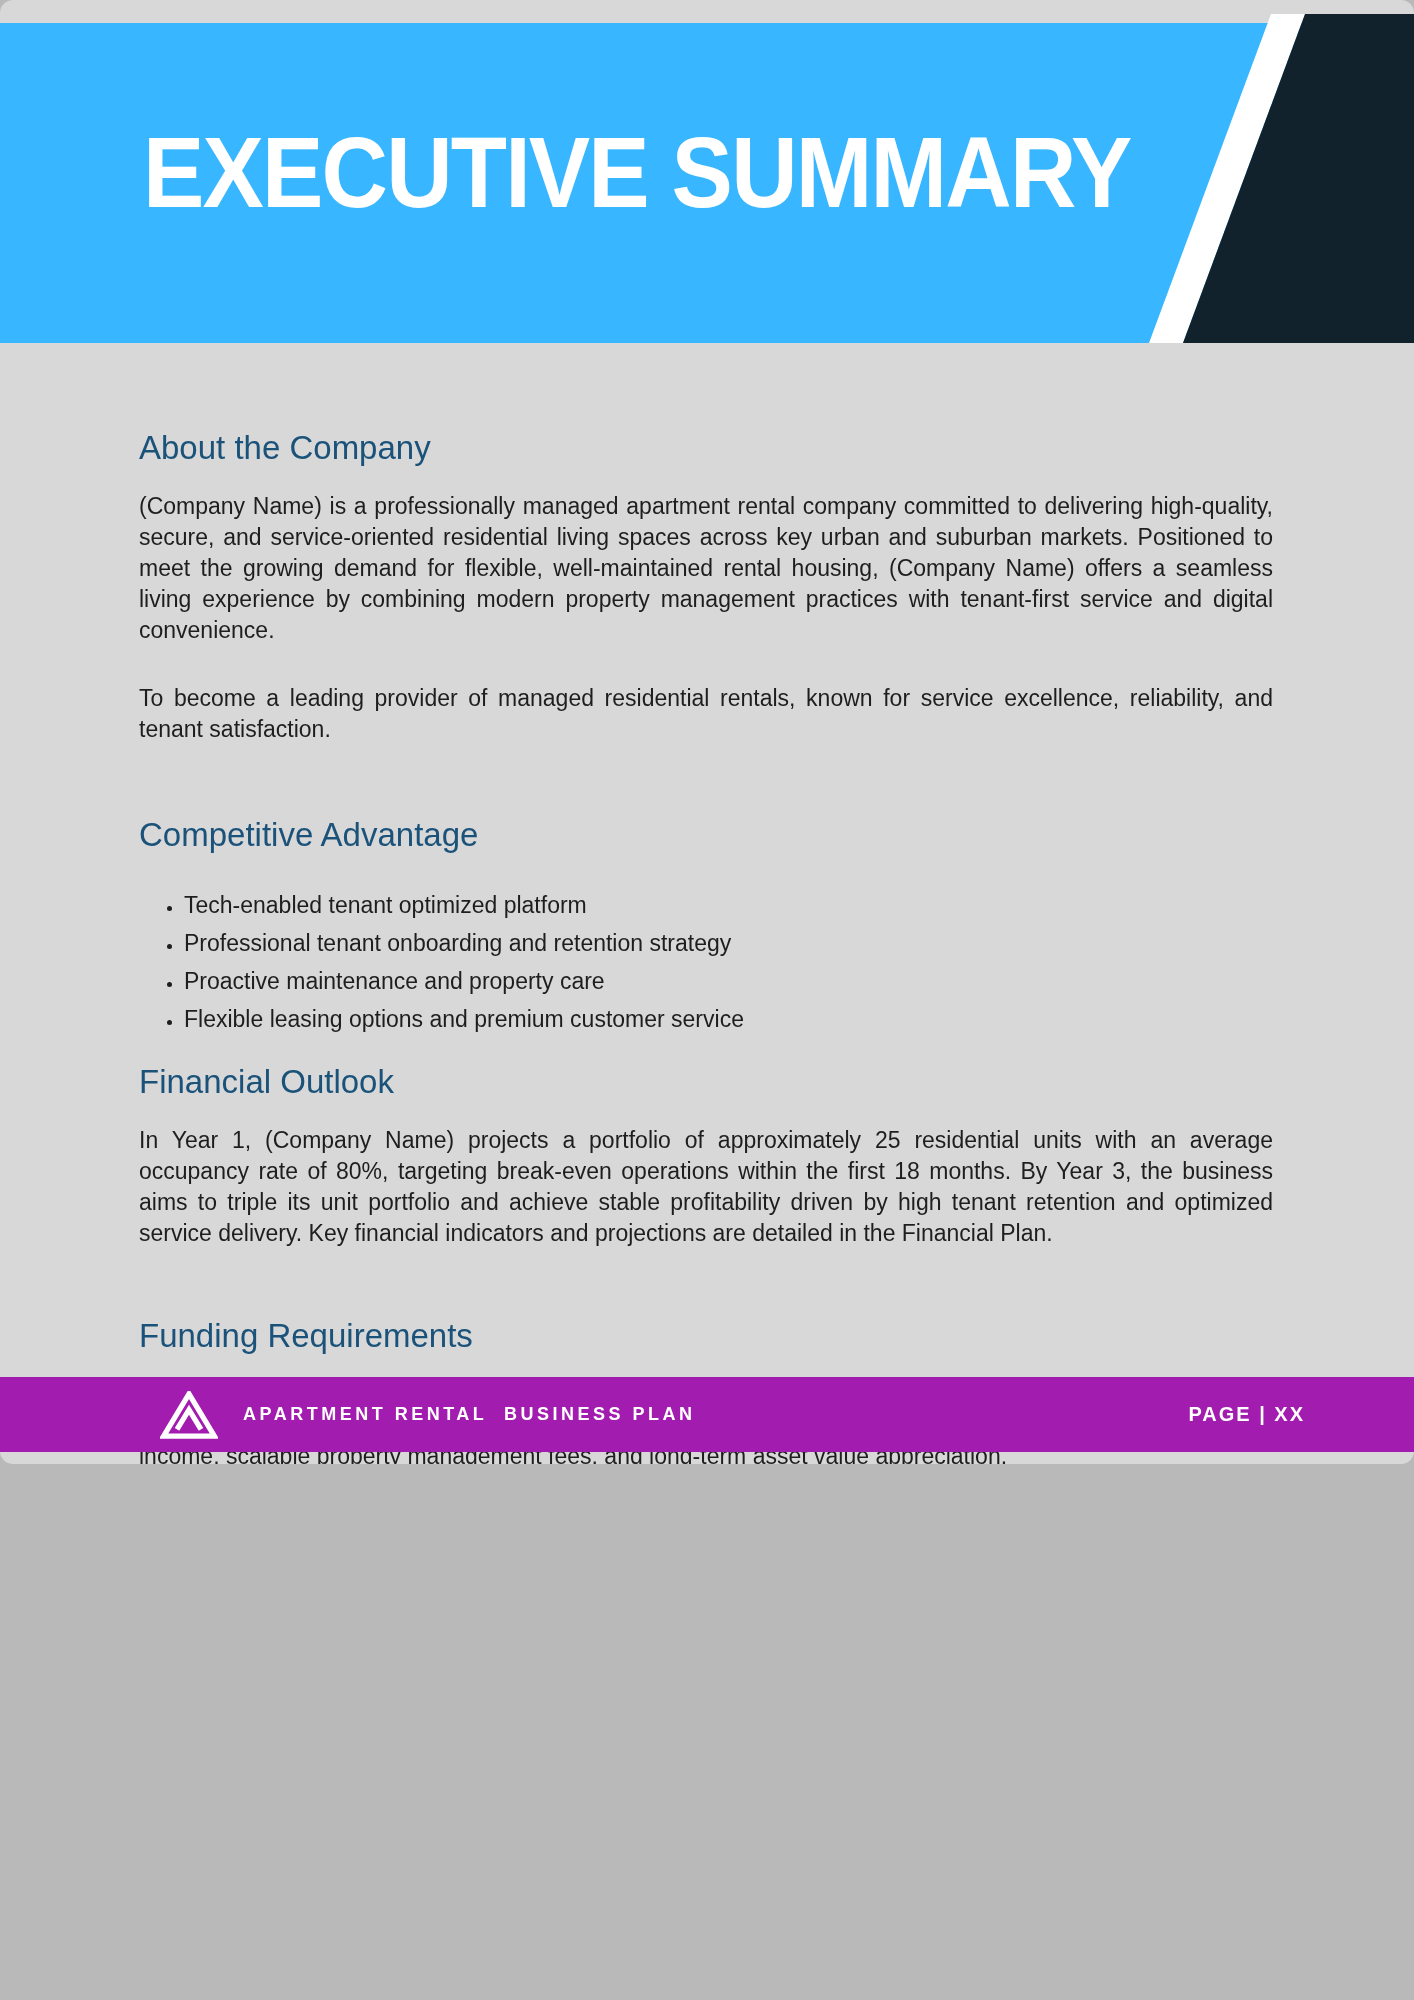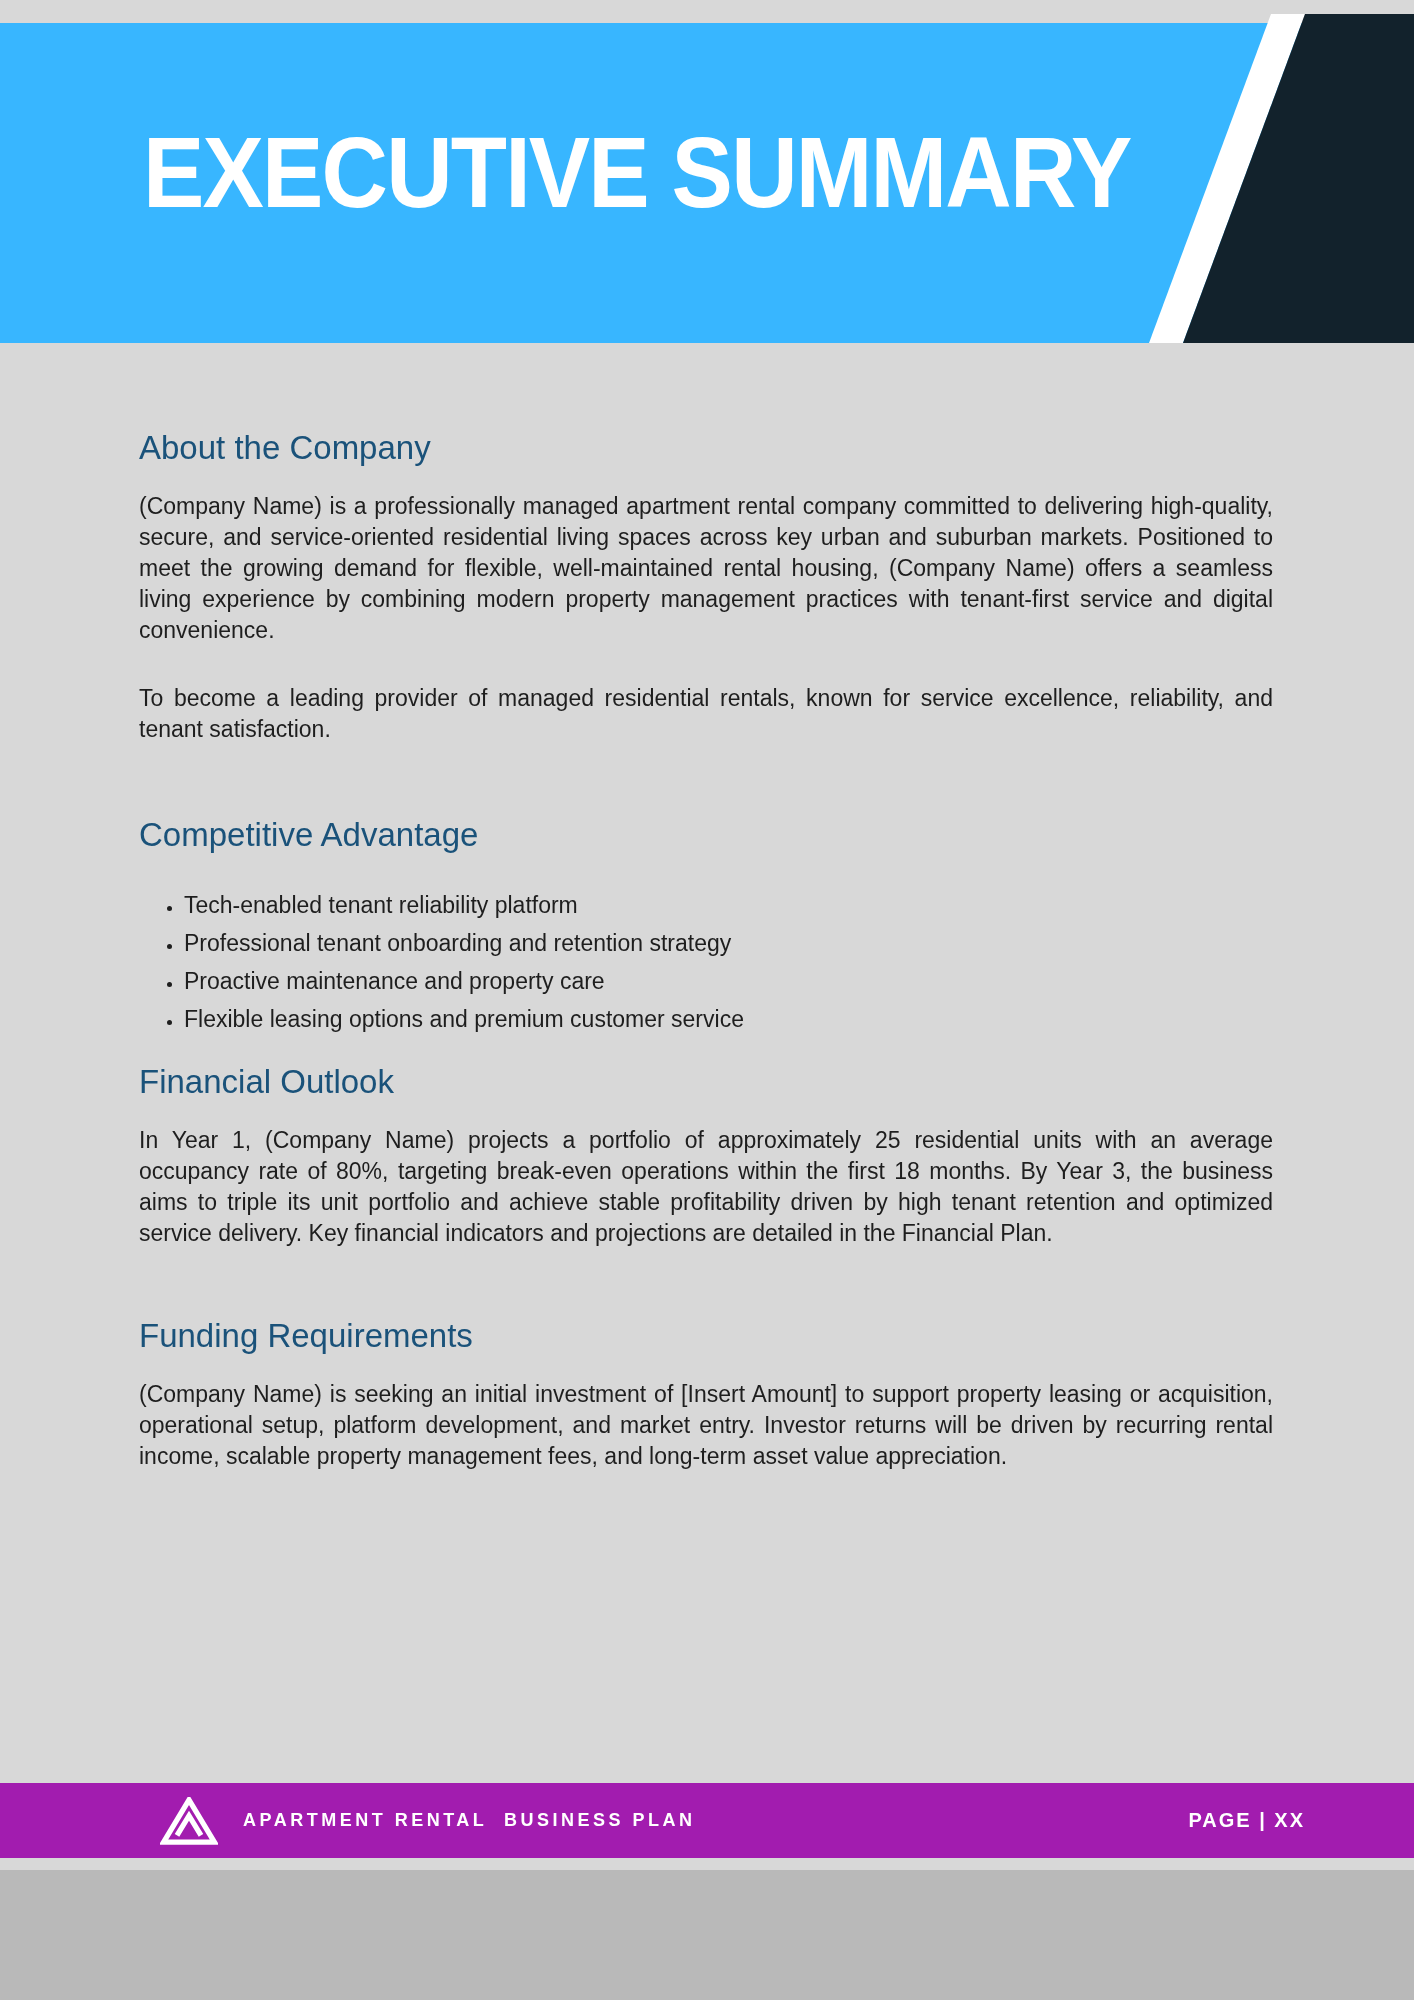--- a/index.html
+++ b/index.html
@@ -1,24 +1,25 @@
 <!DOCTYPE html>
 <html><head>
 <meta charset="utf-8">
 <style>
   * { margin: 0; padding: 0; box-sizing: border-box; }
   html, body { background: #b9b9b9; }
   .page {
     position: relative;
     width: 1414px;
-    height: 1870px;
+    height: 1464px;
     background: #d8d8d8;
     overflow: hidden;
     font-family: "Liberation Sans", sans-serif;
     margin: 0 auto;
+    border-radius: 13px;
   }
 
   
   .banner {
     position: relative;
     width: 1414px;
     height: 343px;
   }
   .banner svg.shapes {
     position: absolute;
@@ -137,21 +138,21 @@
     </section>
 
     <section class="sec-2">
       <p>To become a leading provider of managed residential rentals, known for service excellence, reliability, and tenant satisfaction.</p>
     </section>
 
 
     <section class="sec-4">
       <h2>Competitive Advantage</h2>
       <ul>
-        <li>Tech-enabled tenant reliability platform</li>
+        <li>Tech-enabled tenant optimized platform</li>
         <li>Professional tenant onboarding and retention strategy</li>
         <li>Proactive maintenance and property care</li>
         <li>Flexible leasing options and premium customer service</li>
       </ul>
     </section>
 
     <section class="sec-5">
       <h2>Financial Outlook</h2>
       <p>In Year 1, (Company Name) projects a portfolio of approximately 25 residential units with an average occupancy rate of 80%, targeting break-even operations within the first 18 months. By Year 3, the business aims to triple its unit portfolio and achieve stable profitability driven by high tenant retention and optimized service delivery. Key financial indicators and projections are detailed in the Financial Plan.</p>
     </section>

